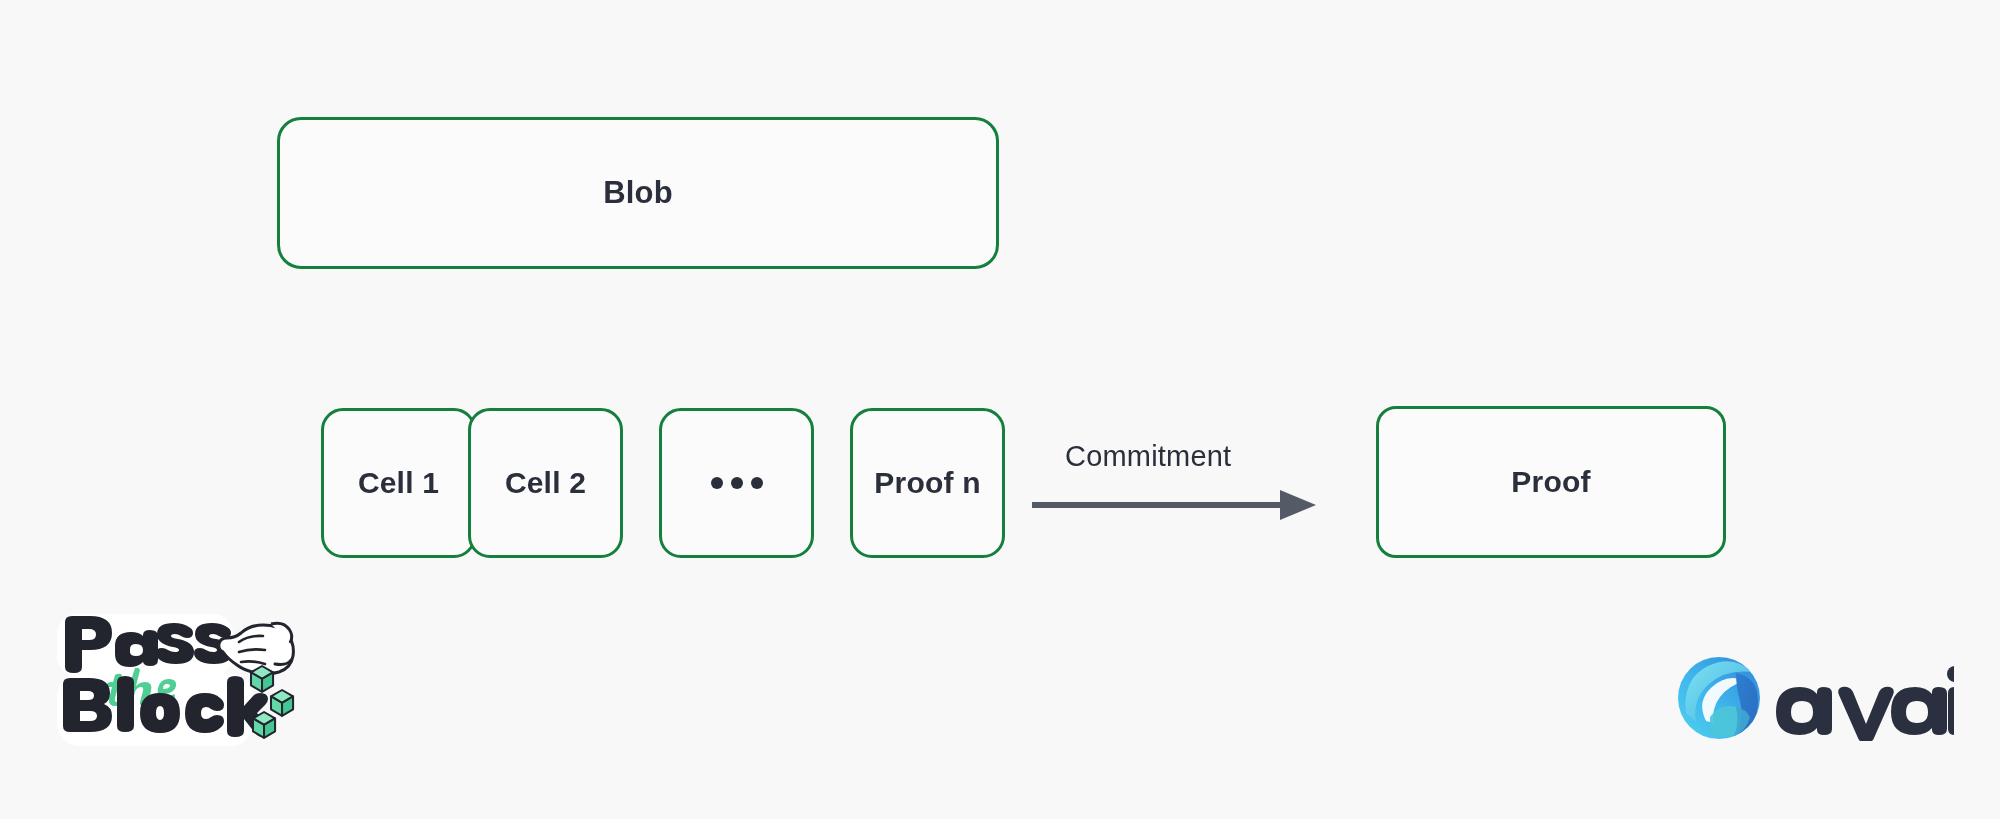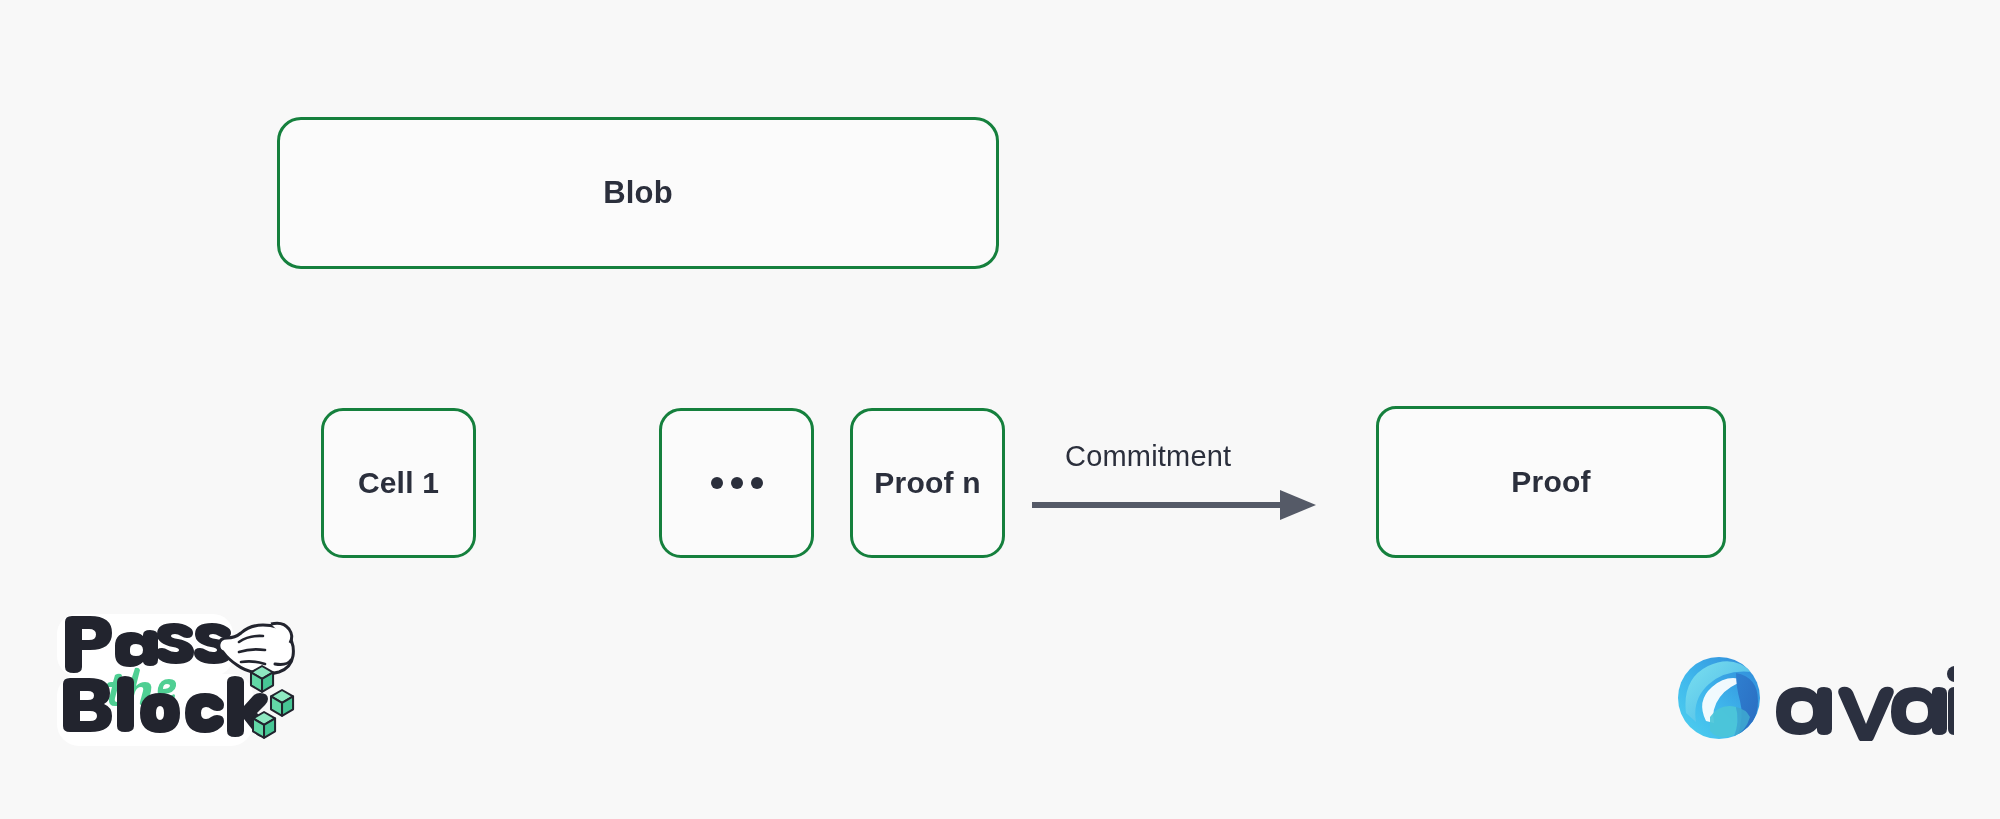--- a/index.html
+++ b/index.html
@@ -128,20 +128,23 @@
 <div id="canvas">
 
   <div class="node node-blob">
     <span>Blob</span>
   </div>
 
   <div class="node cell cell-1">
     <span>Cell 1</span>
   </div>
 
+  <div class="node cell cell-2">
+    <span>Cell 2</span>
+  </div>
 
   <div class="node cell cell-dots">
     <span class="dots">
       <i></i>
       <i></i>
       <i></i>
     </span>
   </div>
 
   <div class="node cell cell-n">

